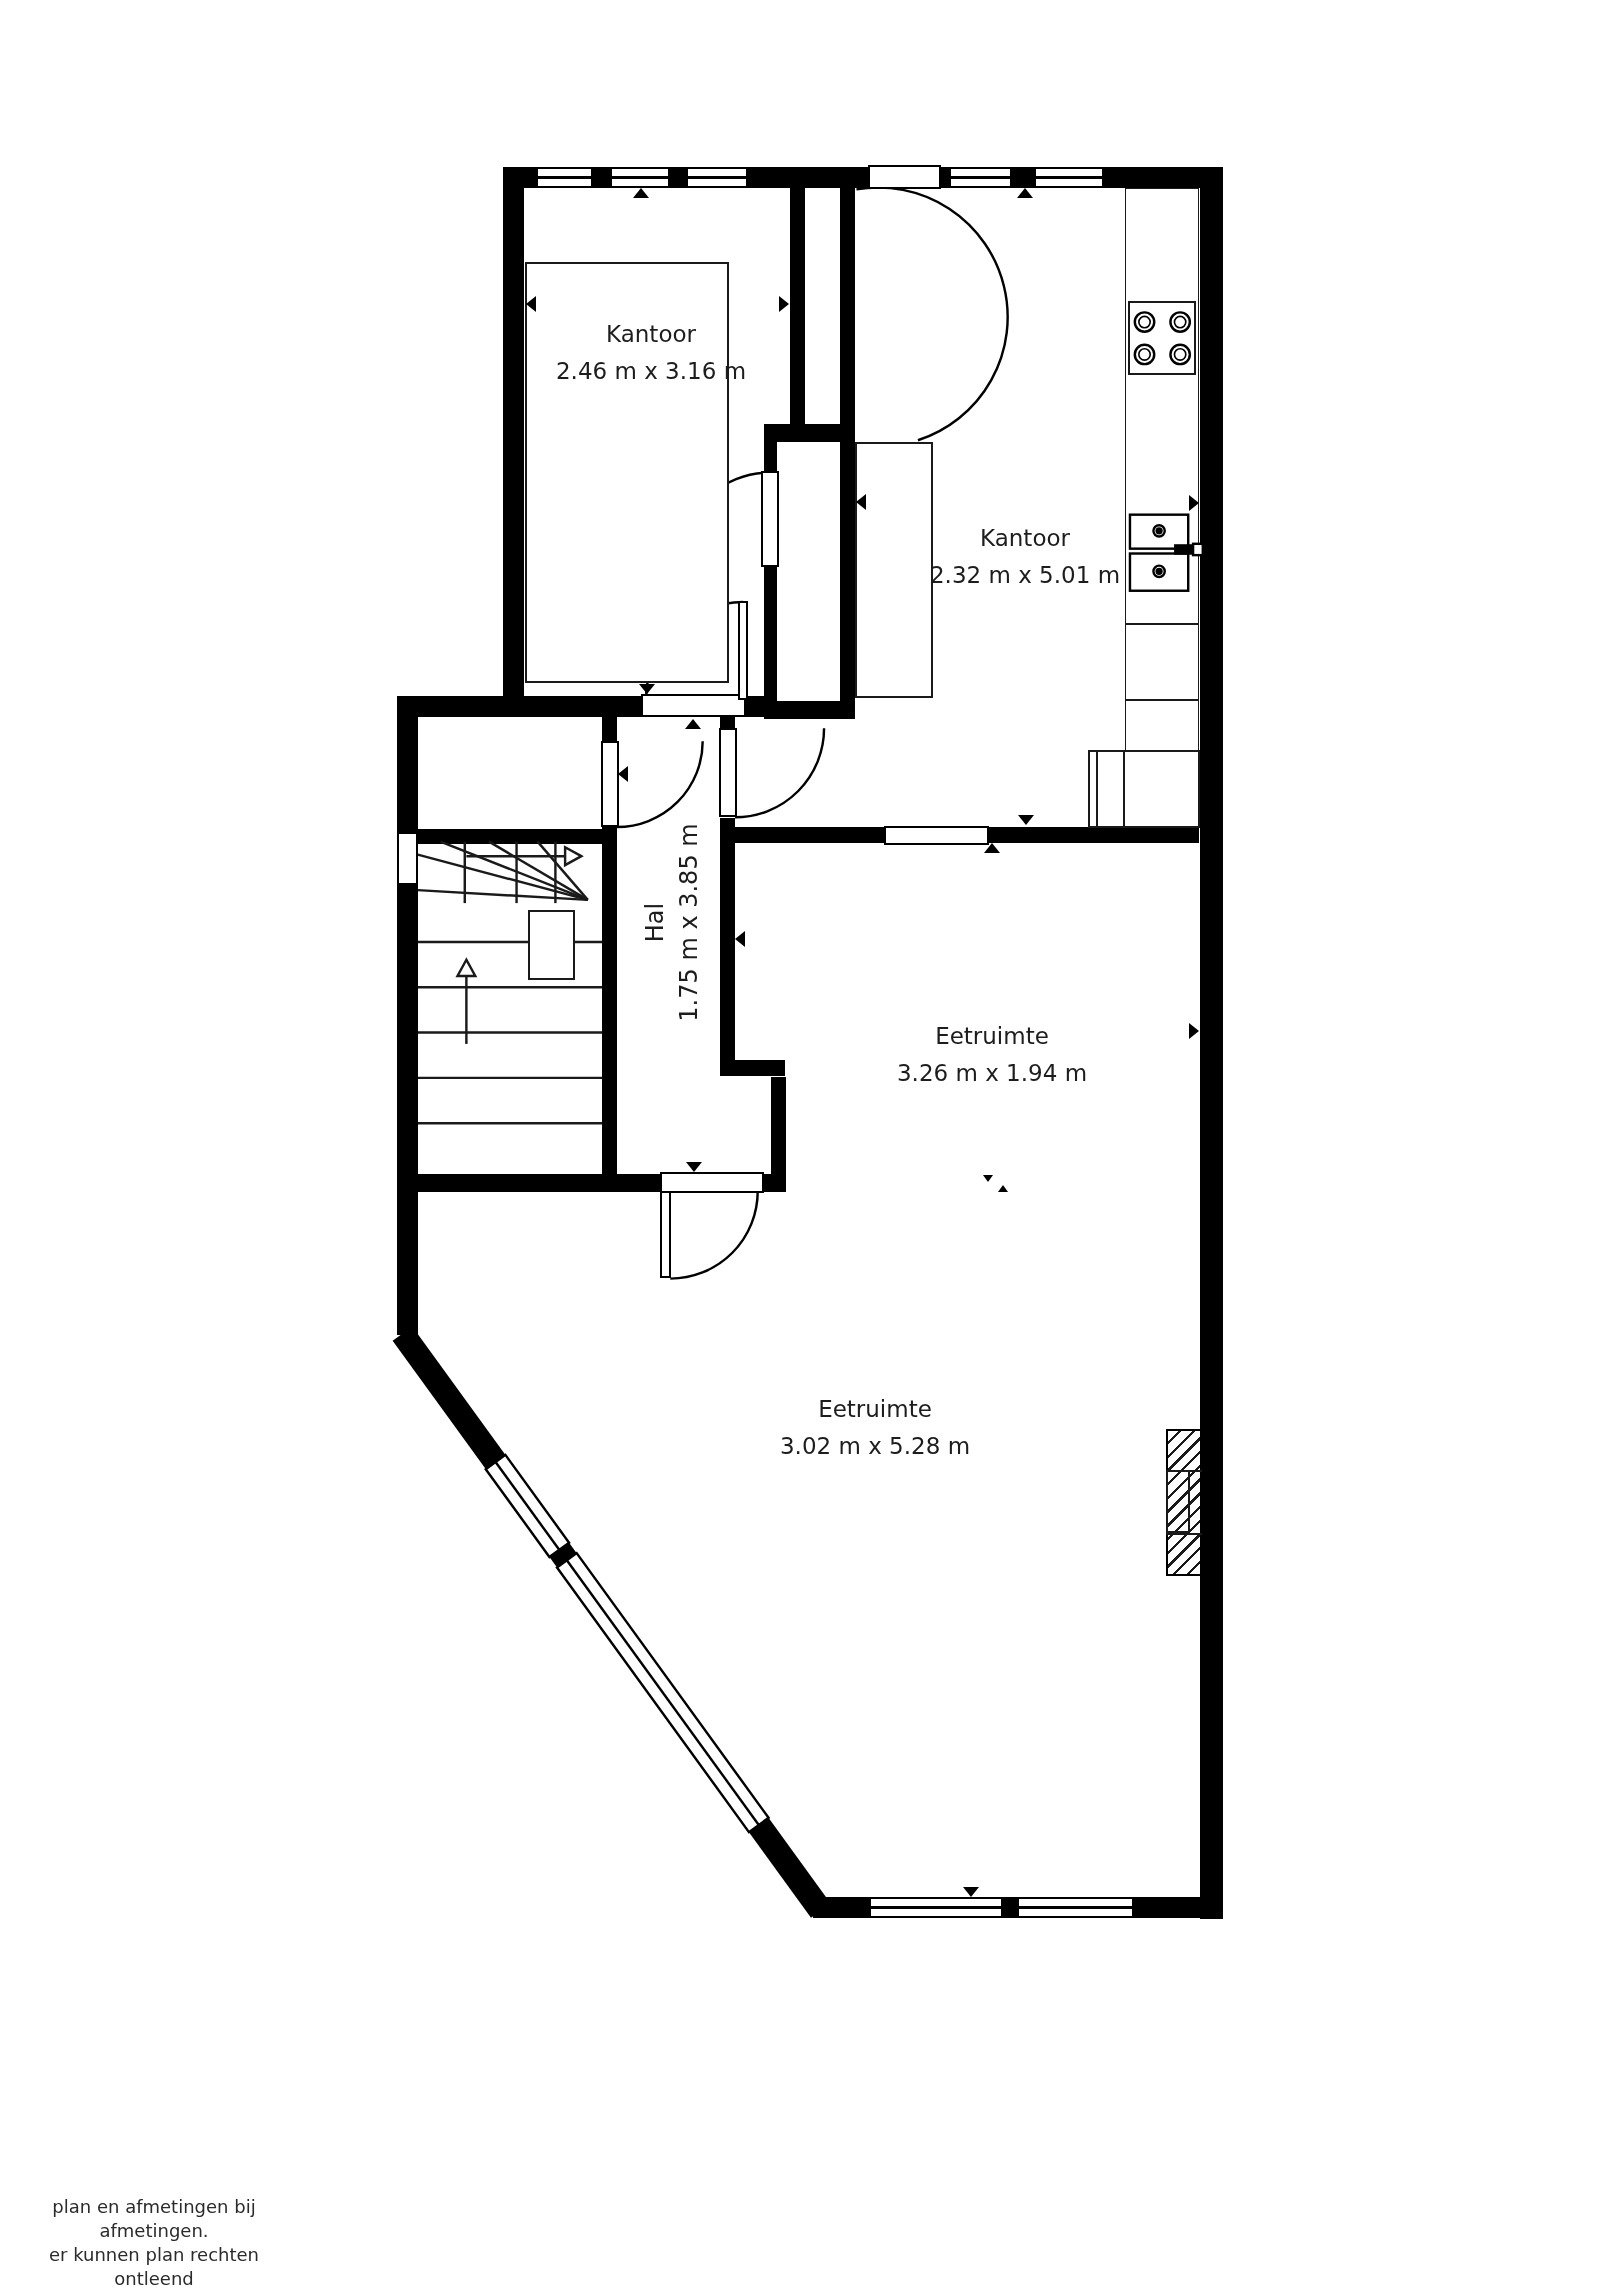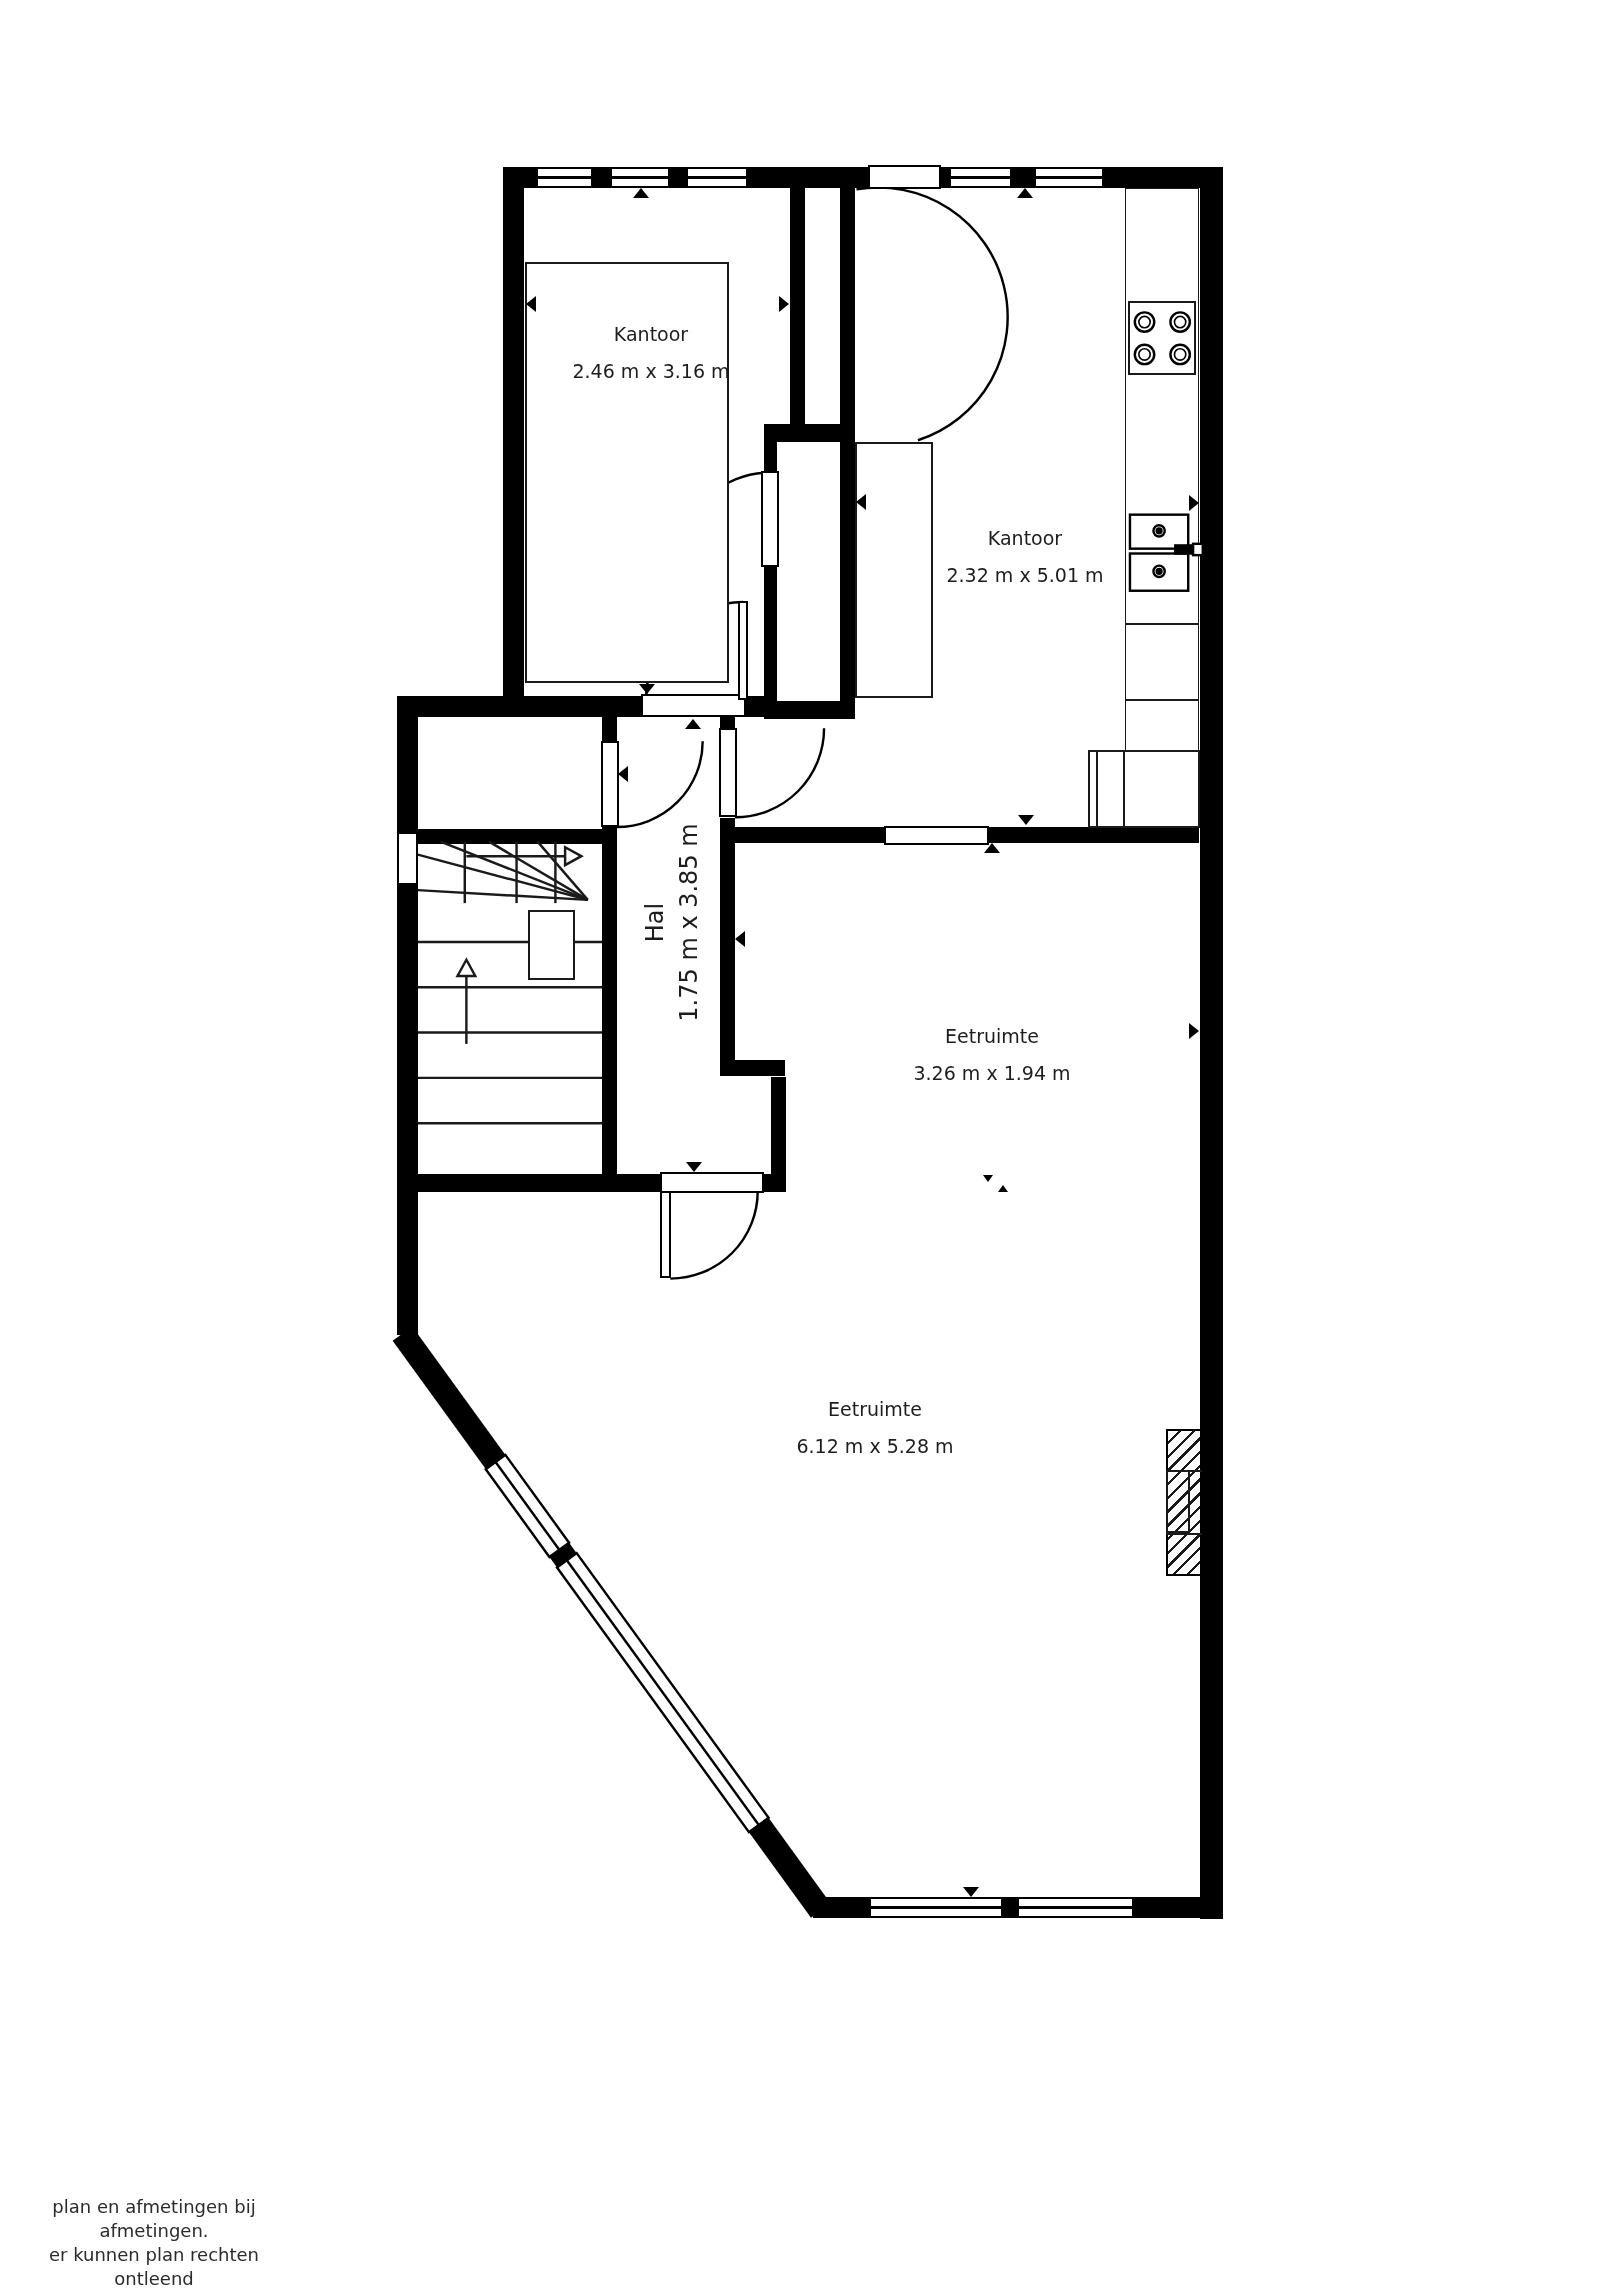--- a/index.html
+++ b/index.html
@@ -5,21 +5,21 @@
   html,body{margin:0;padding:0;}
   body{width:1619px;height:2295px;background:#ffffff;position:relative;
        font-family:"DejaVu Sans","Liberation Sans",sans-serif;color:#1d1d1d;}
   .abs{position:absolute;box-sizing:border-box;}
   .wall{background:#000000;}
   .recess{background:#ffffff;border:2.4px solid #000000;}
   .window{background:#ffffff;border:2.4px solid #000000;}
   .window .pane{position:absolute;left:0;right:0;top:50%;height:2.4px;margin-top:-1.2px;background:#000;}
   .furn{background:#ffffff;border:2.4px solid #1a1a1a;}
   .thinline{background:#1a1a1a;}
-  .roomlabel{text-align:center;font-size:19px;line-height:37px;color:#1d1d1d;}
+  .roomlabel{text-align:center;font-size:23px;line-height:37px;color:#1d1d1d;}
   .roomlabel .dims{white-space:nowrap;}
   .tri{width:0;height:0;}
   .tri.up{border-left:8px solid transparent;border-right:8px solid transparent;border-bottom:10.5px solid #000;}
   .tri.down{border-left:8px solid transparent;border-right:8px solid transparent;border-top:10.5px solid #000;}
   .tri.left{border-top:8px solid transparent;border-bottom:8px solid transparent;border-right:10.5px solid #000;}
   .tri.right{border-top:8px solid transparent;border-bottom:8px solid transparent;border-left:10.5px solid #000;}
   .tri.small.up{border-left:5.7px solid transparent;border-right:5.7px solid transparent;border-bottom:7.3px solid #000;}
   .tri.small.down{border-left:5.7px solid transparent;border-right:5.7px solid transparent;border-top:7.3px solid #000;}
   .radiator{border:2.4px solid #000;
     background:repeating-linear-gradient(135deg,#ffffff 0 7.3px,#1a1a1a 7.3px 9.7px);}
@@ -198,21 +198,21 @@
 <div class="abs roomlabel" style="left:557px;top:882px;width:243px;height:81px;font-size:24px;line-height:34px;transform:rotate(-90deg);">
   <div>Hal</div>
   <div class="dims">1.75 m x 3.85 m</div>
 </div>
 <div class="abs roomlabel" style="left:830px;top:1018px;width:324px;">
   <div>Eetruimte</div>
   <div class="dims">3.26 m x 1.94 m</div>
 </div>
 <div class="abs roomlabel" style="left:713px;top:1391px;width:324px;">
   <div>Eetruimte</div>
-  <div class="dims">6.12 m x 5.28 m</div>
+  <div class="dims">3.02 m x 5.28 m</div>
 </div>
 
 <div class="abs disclaimer" style="left:6.5px;top:2195px;width:295px;">
   <div>plan en afmetingen bij afmetingen.</div>
   <div>er kunnen plan rechten ontleend</div>
   <div>worden aan dit plan.</div>
 
 </div>
 
 

